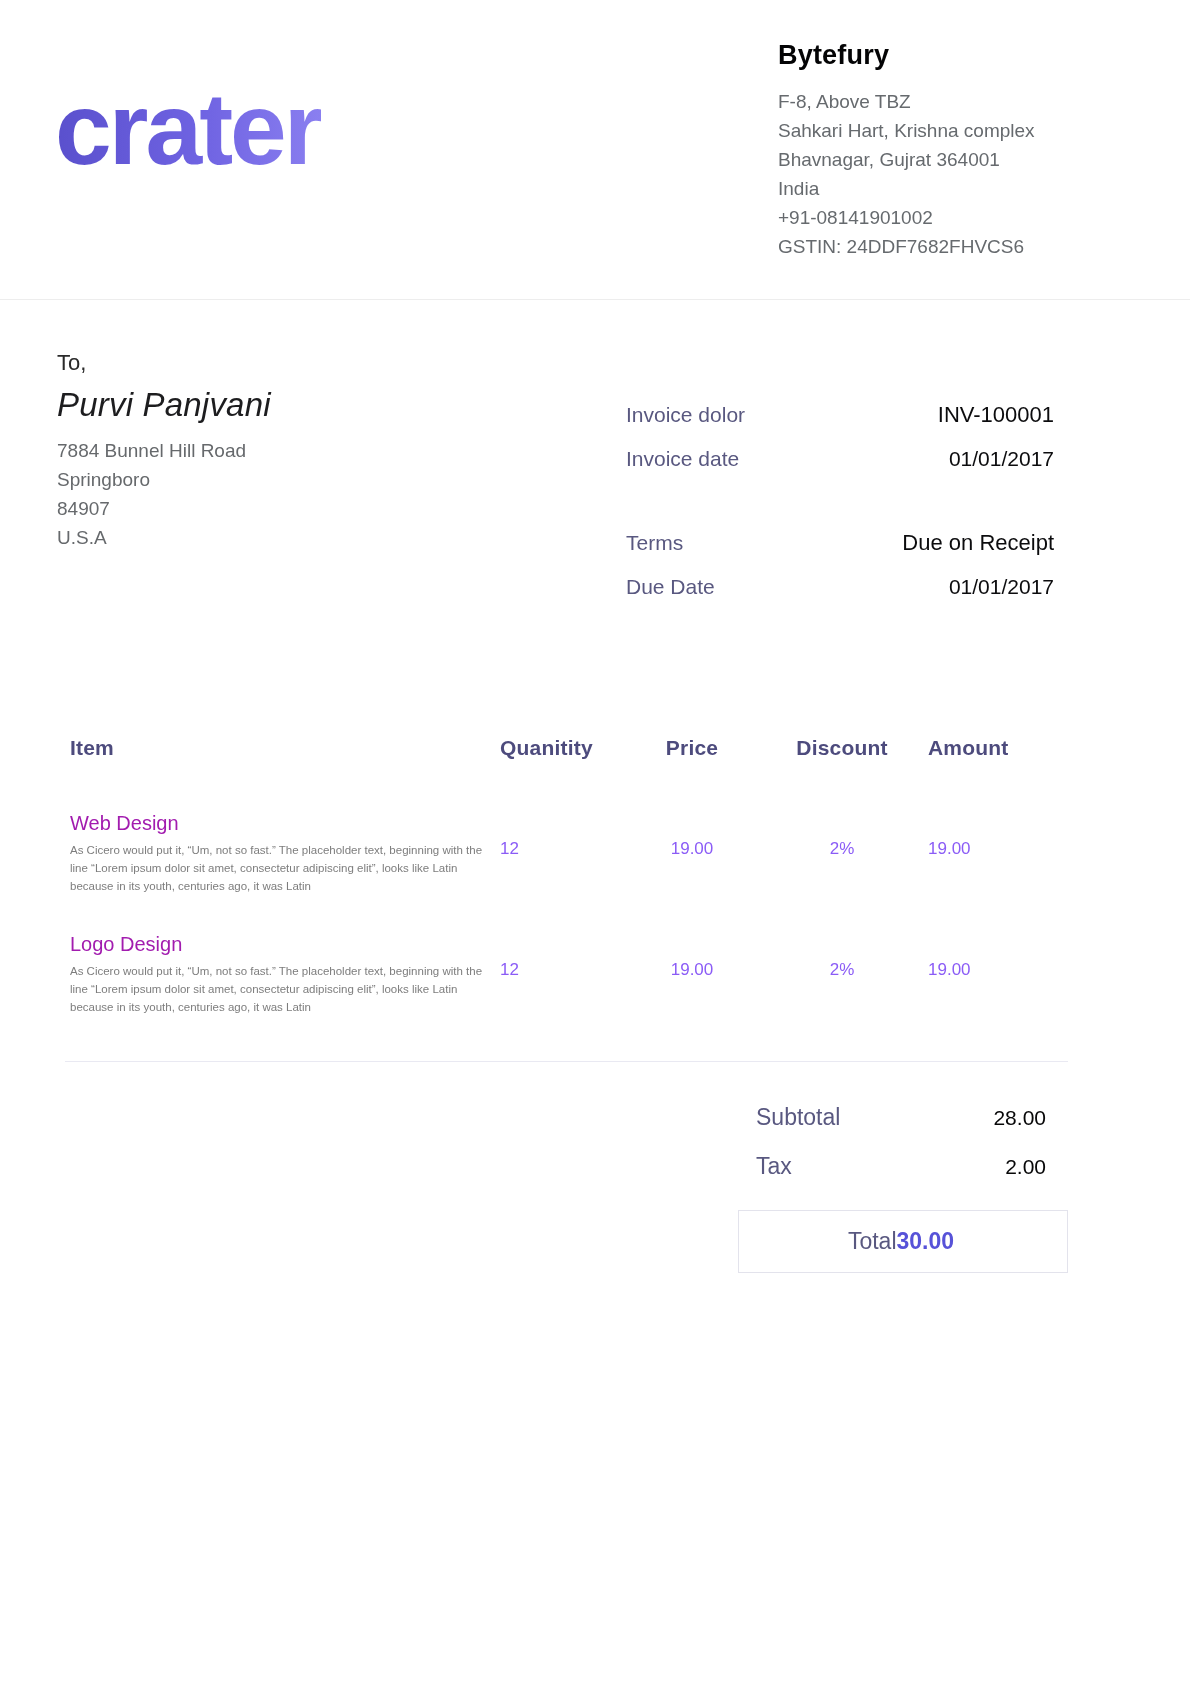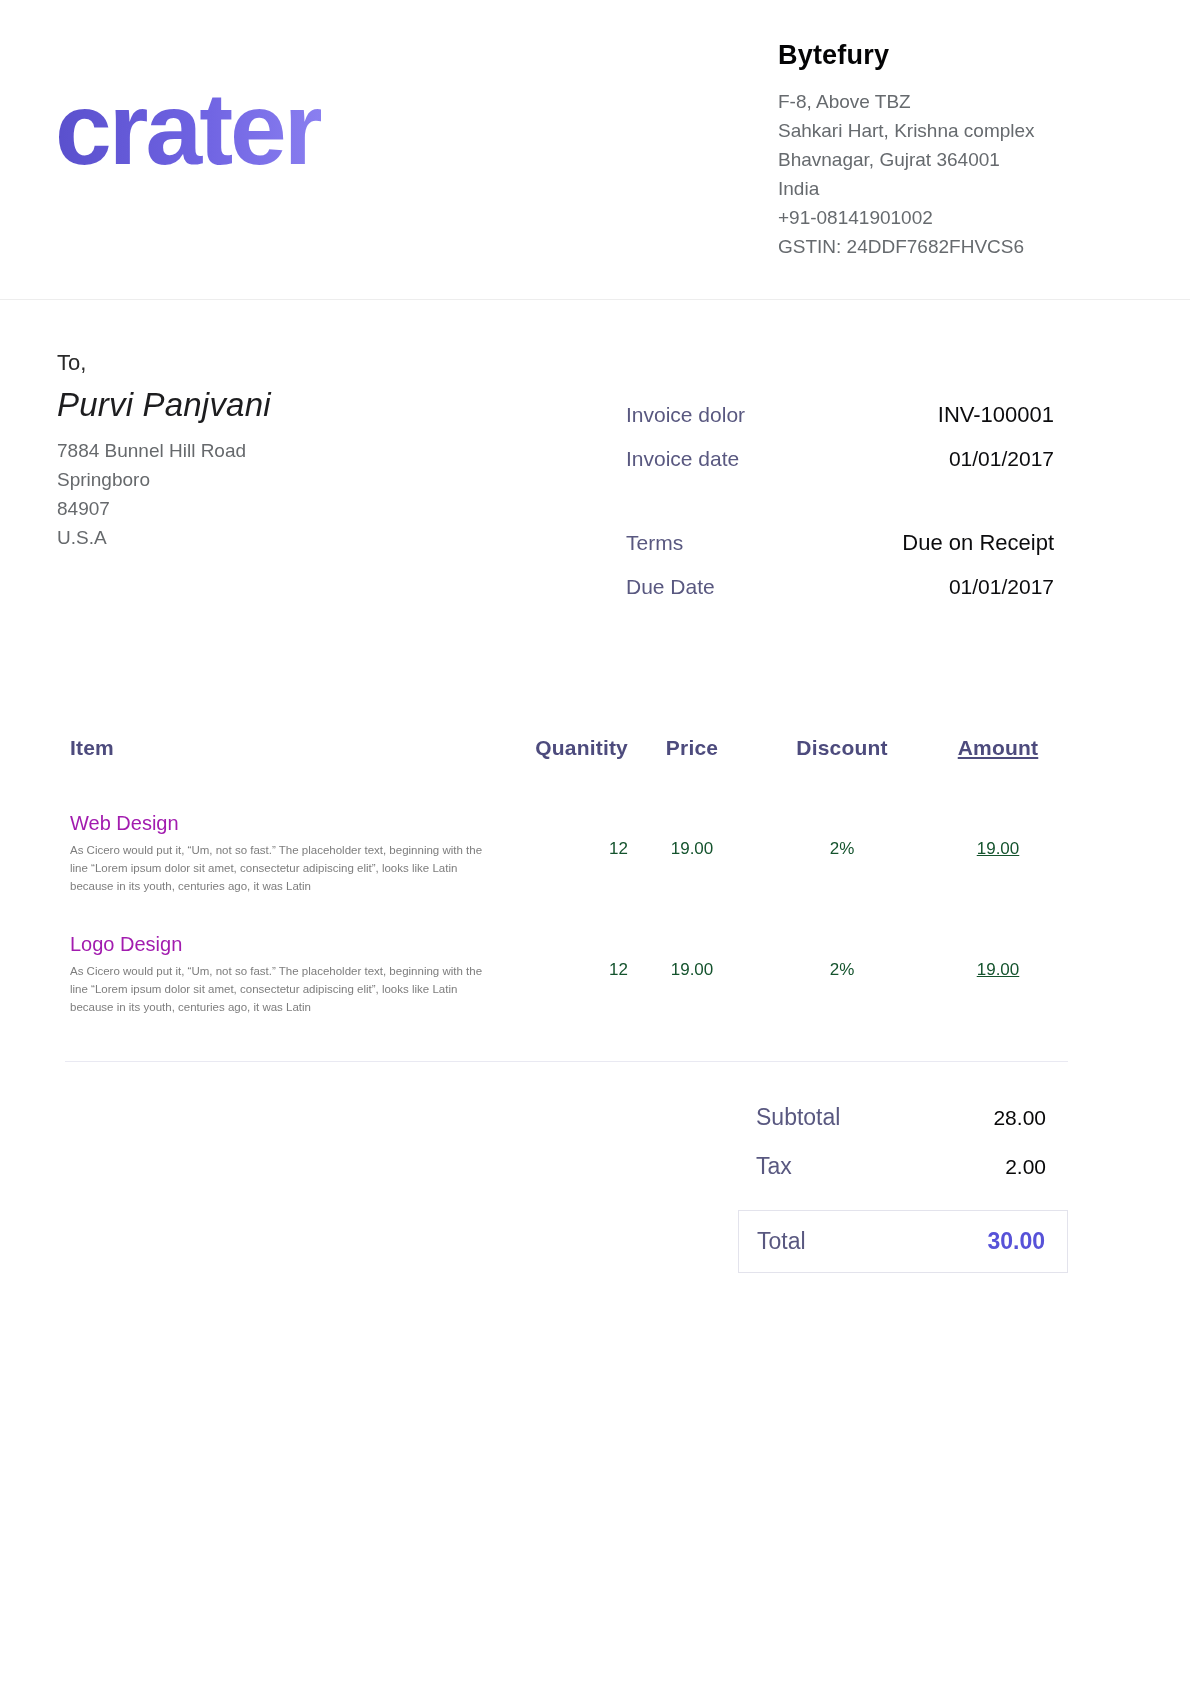--- a/index.html
+++ b/index.html
@@ -41,38 +41,38 @@
   .meta-row { display: flex; justify-content: space-between; align-items: baseline; margin-bottom: 19px; }
   .meta-label { font-size: 21px; color: #595880; }
   .meta-value { font-size: 21px; color: #0c0c0e; padding-right: 14px; }
   .meta-value.big { font-size: 22px; margin-top: 40px; }
 
   
   .table { margin: 118px 122px 0 57px; }
   .thead { display: flex; align-items: baseline; padding: 0 0 14px 13px; }
   .th { font-size: 21px; font-weight: 700; color: #4d4b7d; letter-spacing: 0.2px; }
   .col-item { flex: 1 1 auto; }
-  .col-qty { width: 128px; text-align: right; flex: none; }
+  .col-qty { width: 128px; text-align: left; flex: none; }
   .col-price { width: 128px; text-align: center; flex: none; }
   .col-disc { width: 172px; text-align: center; flex: none; }
-  .col-amt { width: 140px; text-align: center; flex: none; padding-right: 0; text-decoration: underline; }
+  .col-amt { width: 140px; text-align: left; flex: none; padding-right: 0; }
 
   .row { display: flex; align-items: flex-start; padding-left: 13px; margin-top: 38px; }
   .item-name { font-size: 20px; color: #a21caf; margin-bottom: 7px; }
   .item-desc { font-size: 11.5px; color: #7d7d7d; line-height: 1.55; max-width: 432px; }
-  .num { font-size: 17px; color: #14532d; padding-top: 27px; }
+  .num { font-size: 17px; color: #8b5cf6; padding-top: 27px; }
 
   .divider { height: 1px; background: #e9e9f2; margin: 44px 122px 0 65px; }
 
   
   .totals { width: 330px; margin: 42px 122px 0 auto; }
   .totals-row { display: flex; justify-content: space-between; align-items: baseline; padding: 0 22px 0 18px; margin-bottom: 22px; }
   .totals-label { font-size: 23px; color: #595880; }
   .totals-value { font-size: 21px; font-weight: 400; color: #070708; }
-  .total-box { border: 1px solid #e3e3ec; margin-top: 30px; padding: 17px 22px 17px 18px; display: flex; justify-content: space-between; align-items: baseline; }
+  .total-box { border: 1px solid #e3e3ec; margin-top: 30px; padding: 17px 22px 17px 18px; display: flex; justify-content: center; align-items: baseline; }
   .total-label { font-size: 23px; color: #595880; }
   .total-value { font-size: 23px; font-weight: 700; color: #5752d8; }
 </style>
 </head>
 <body>
 
 <div class="page">
 
   <div class="header">
     <div class="logo">crater</div>

